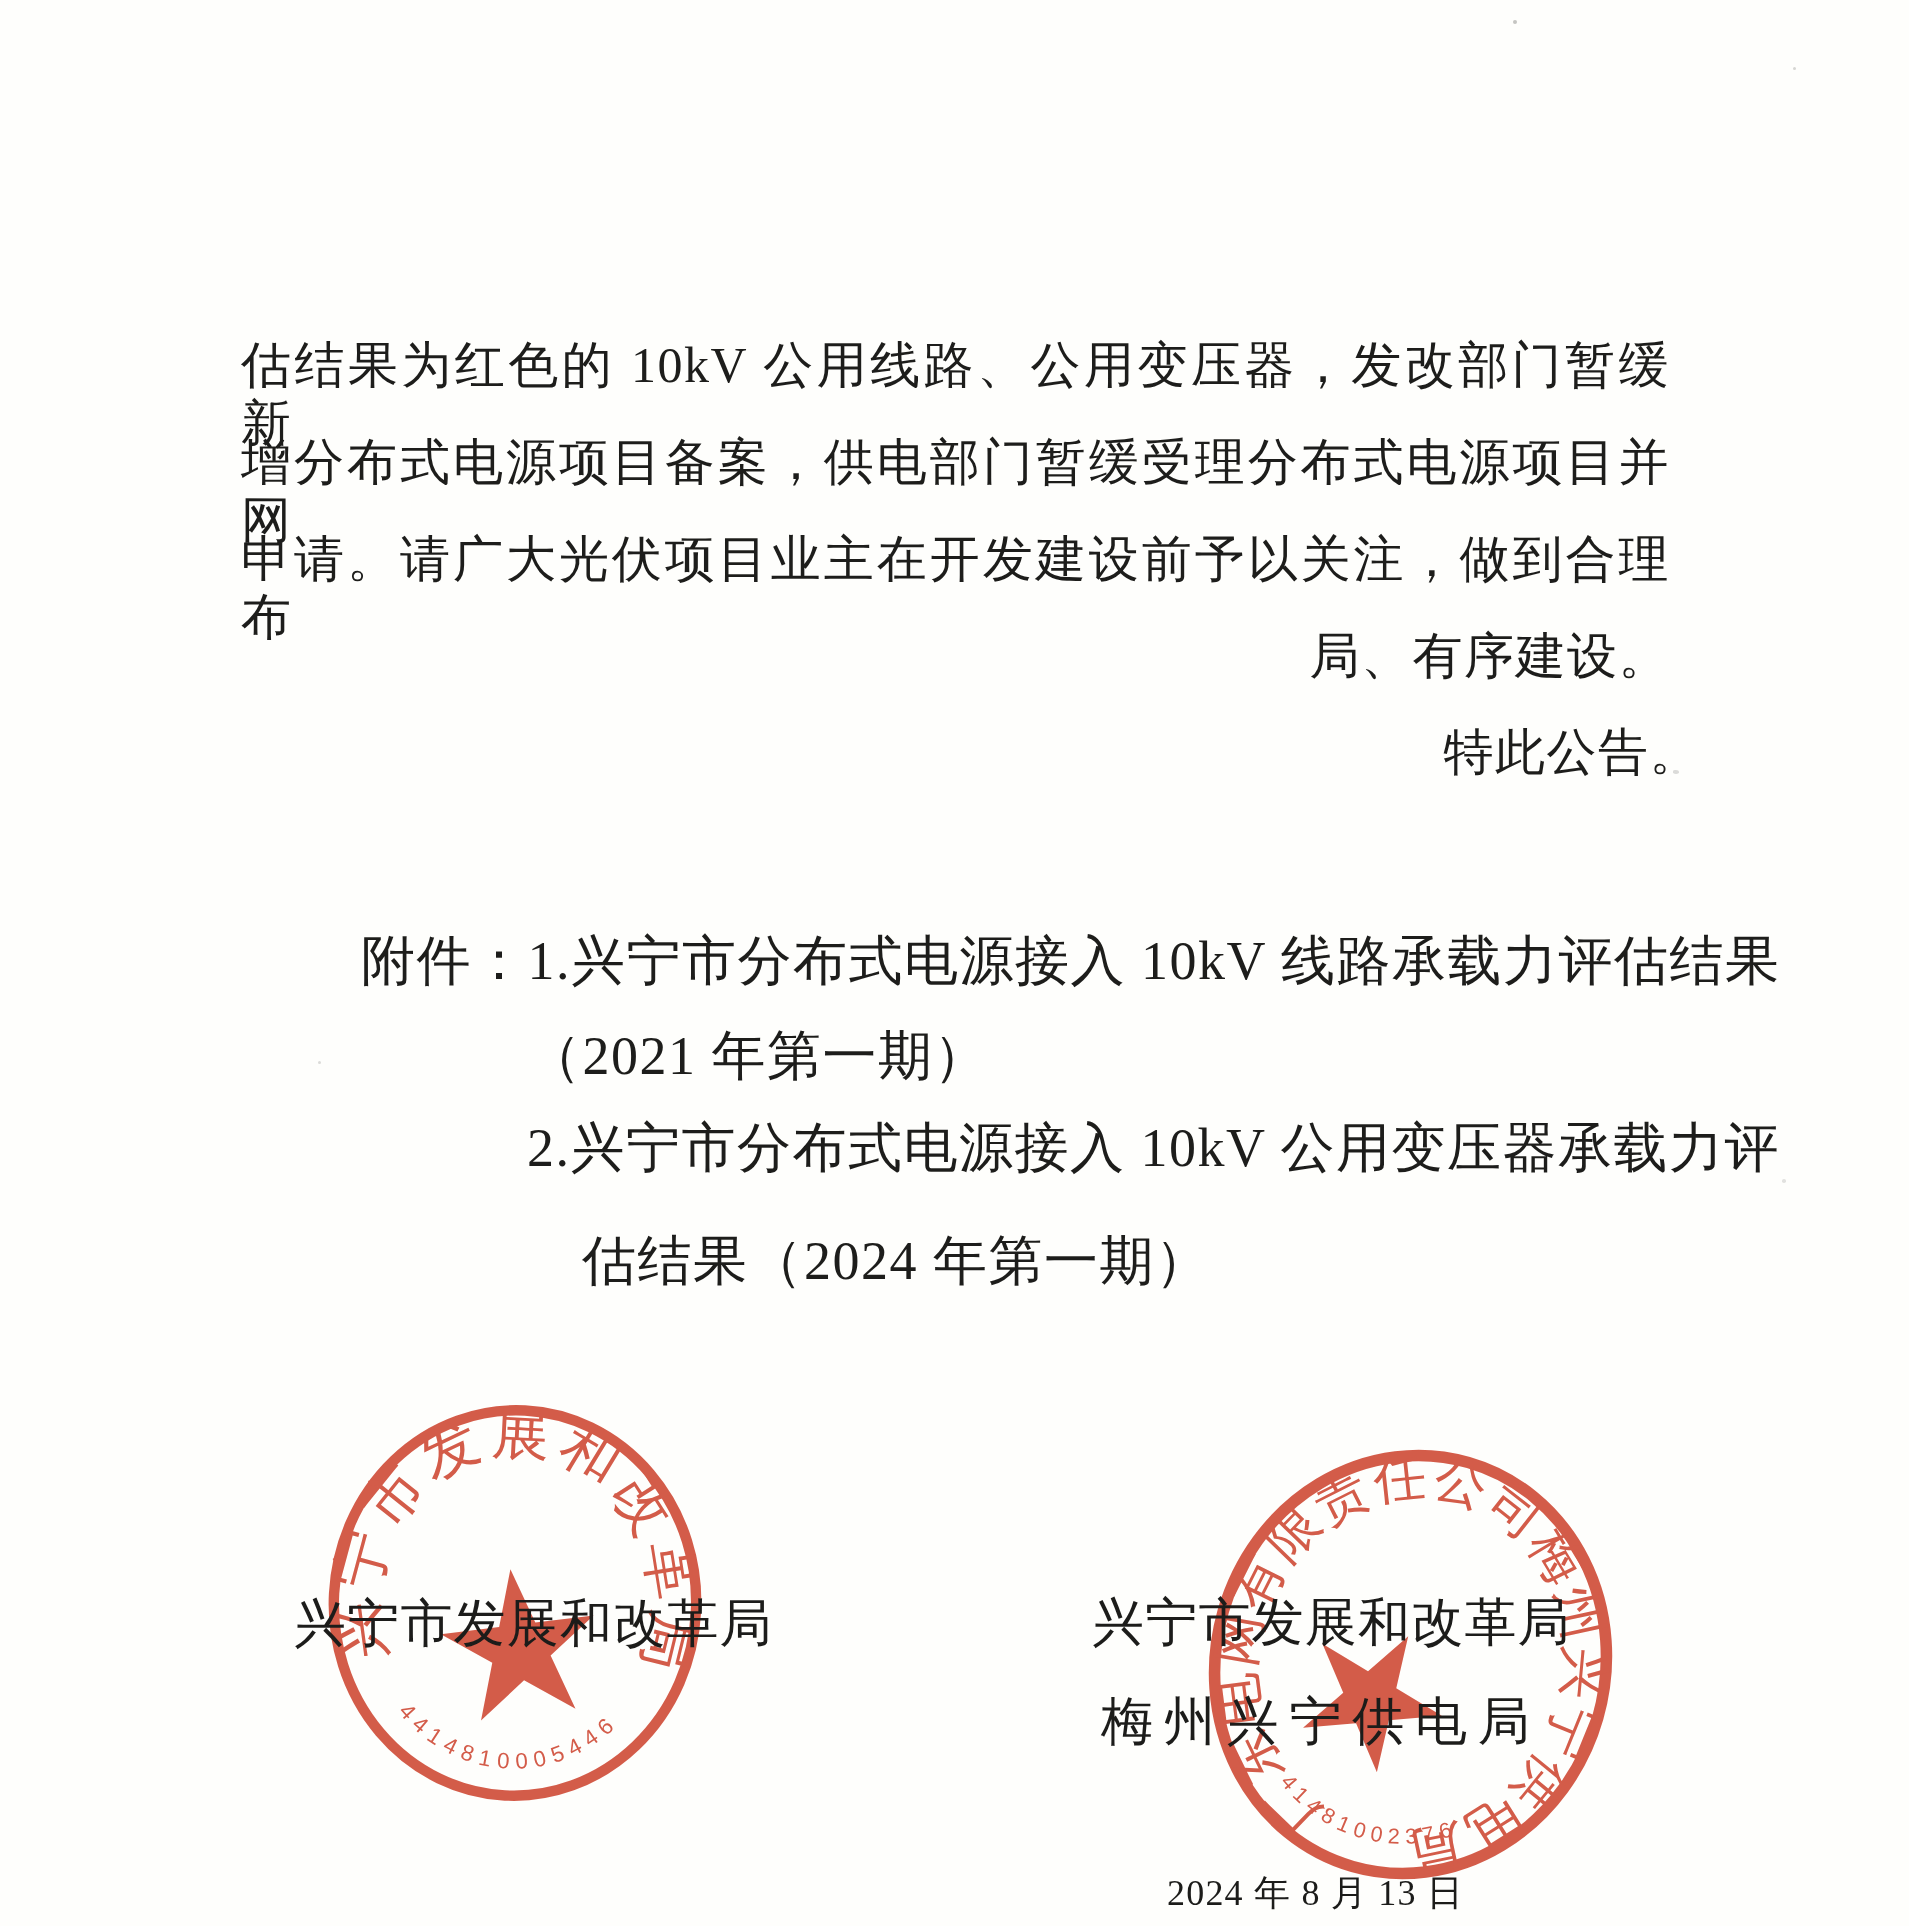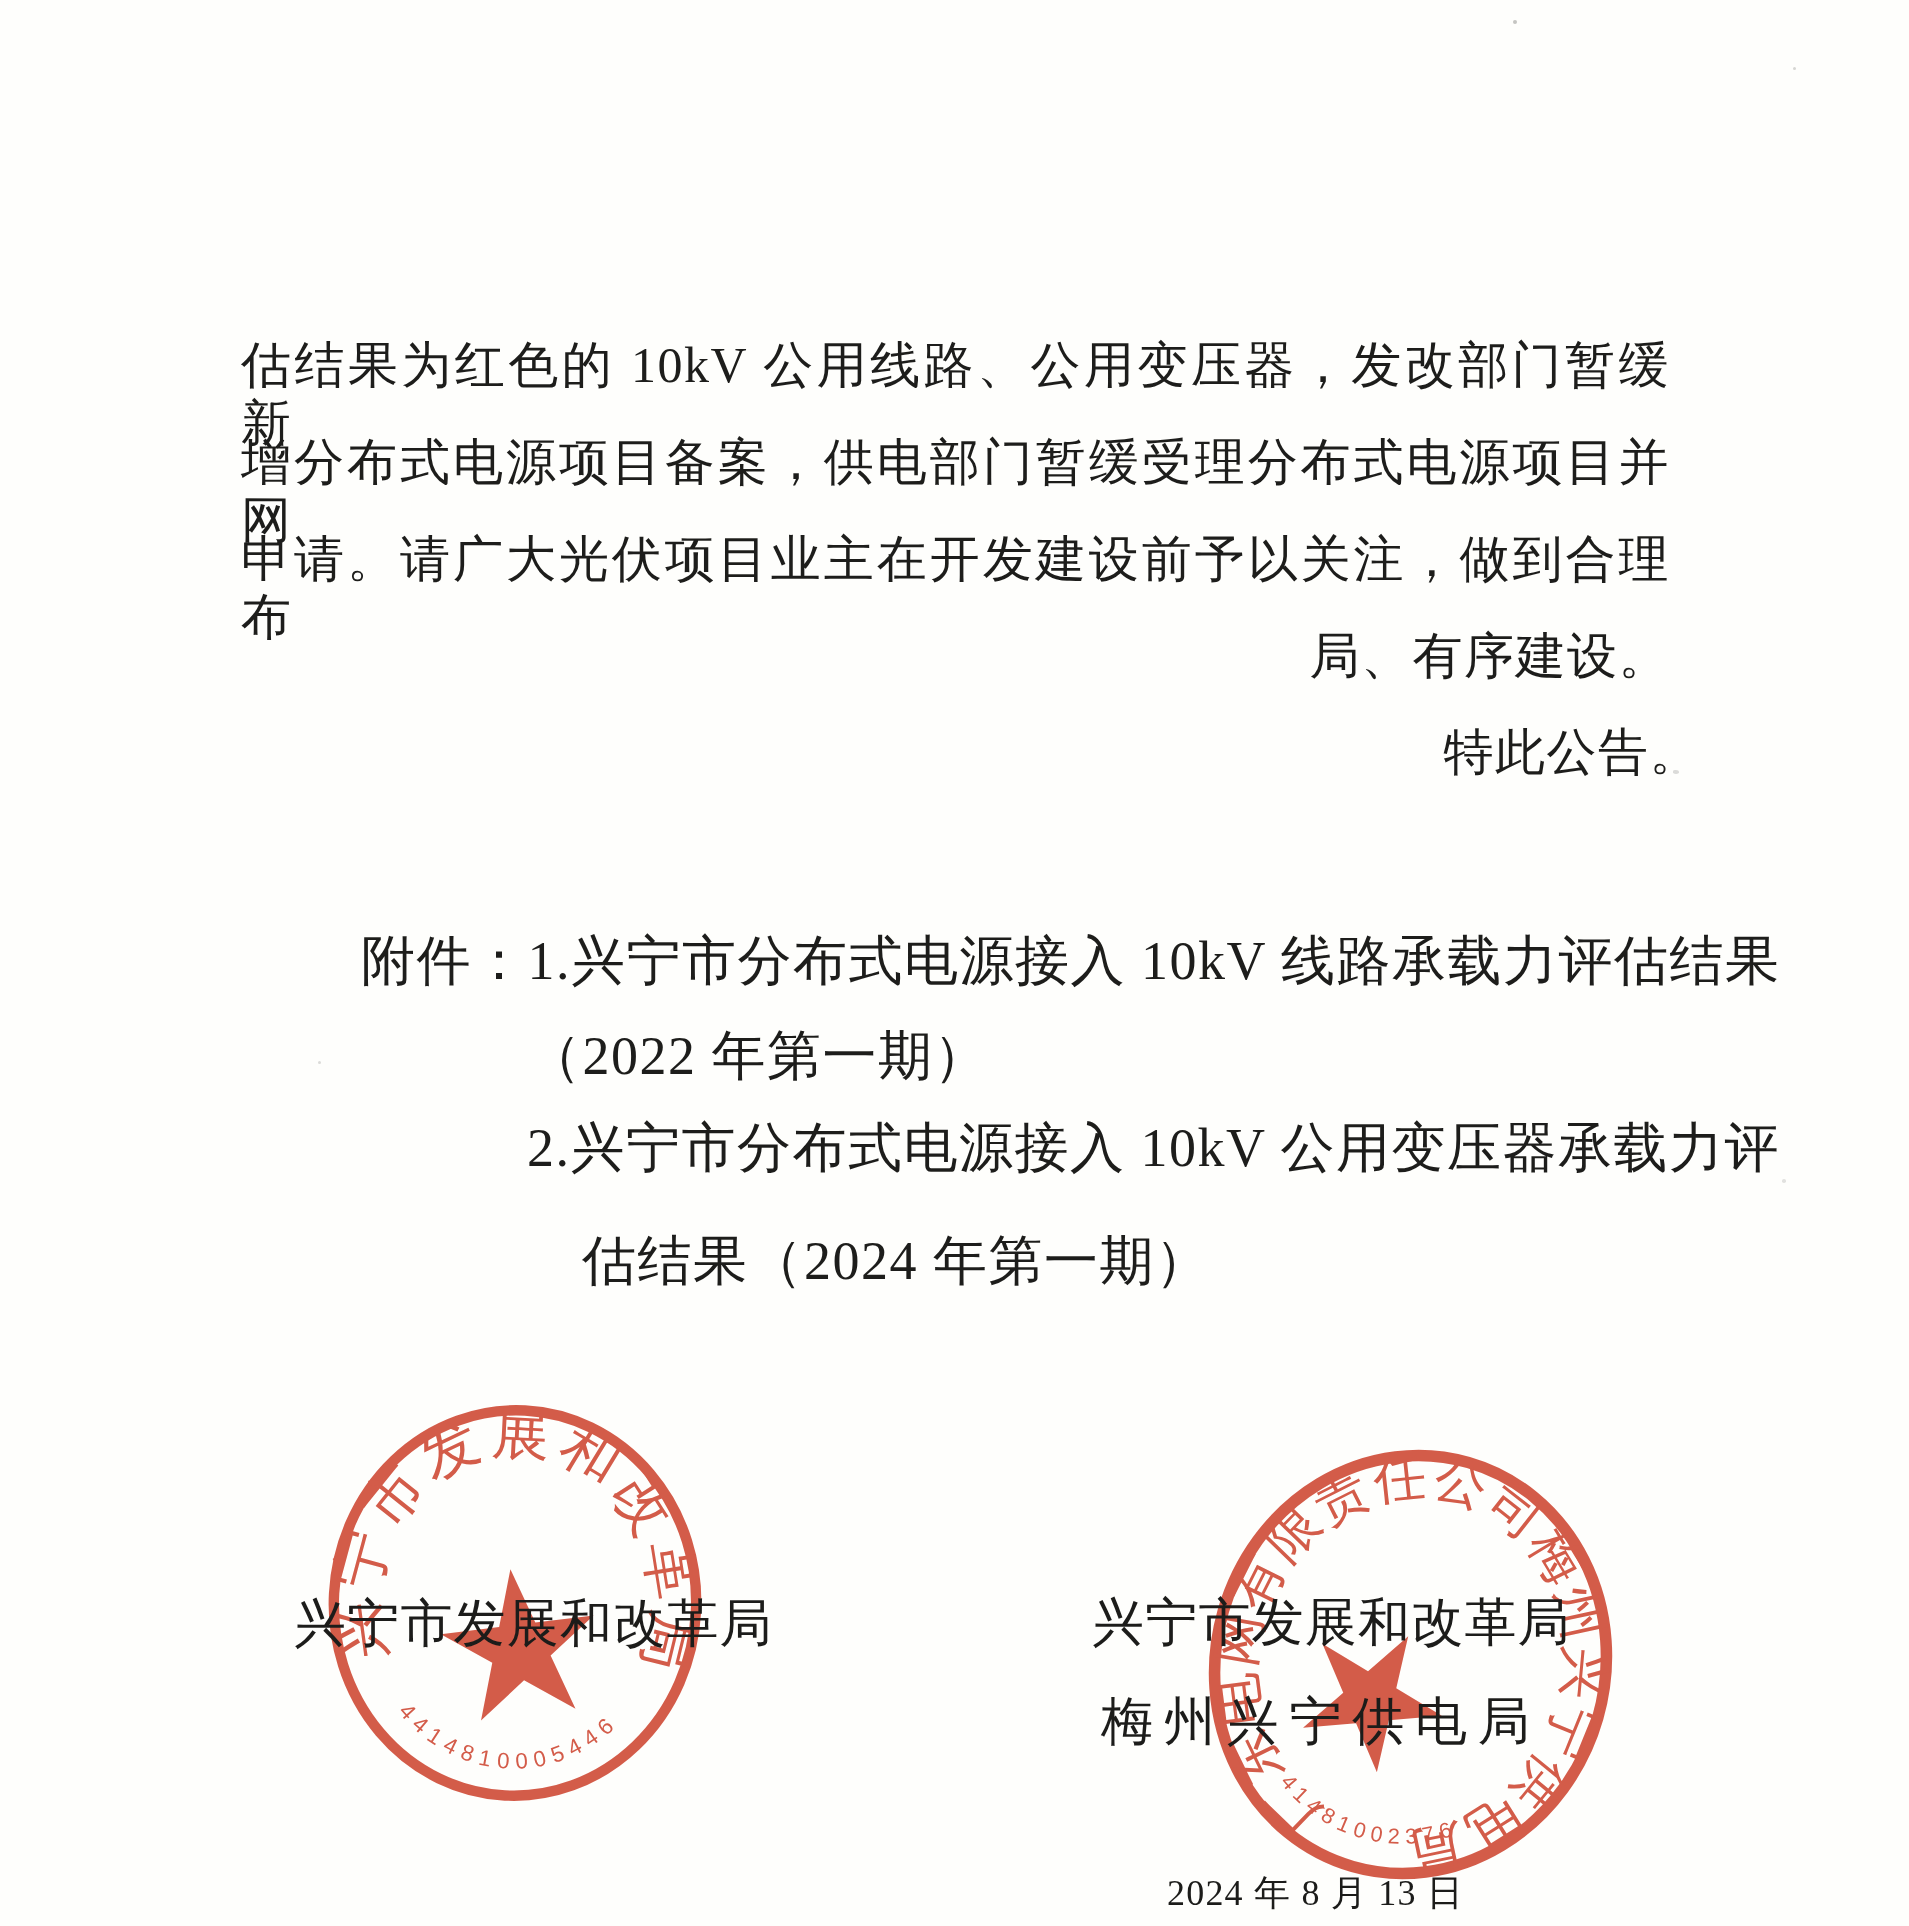--- a/index.html
+++ b/index.html
@@ -56,21 +56,21 @@
 </head>
 <body>
 
 <div class="bodyline jline" style="top: 337px;">估结果为红色的 10kV 公用线路、公用变压器，发改部门暂缓新</div>
 <div class="bodyline jline" style="top: 434px;">增分布式电源项目备案，供电部门暂缓受理分布式电源项目并网</div>
 <div class="bodyline jline" style="top: 531px;">申请。请广大光伏项目业主在开发建设前予以关注，做到合理布</div>
 <div class="bodyline" style="top: 628px;">局、有序建设。</div>
 <div class="bodyline" style="top: 724px; left: 341px; width: 1329px; margin-left: 31px;">特此公告。</div>
 
 <div class="attline" style="top: 930px; left: 341px;">附件：1.兴宁市分布式电源接入 10kV 线路承载力评估结果</div>
-<div class="attline" style="top: 1025px; left: 507px;">（2022 年第一期）</div>
+<div class="attline" style="top: 1025px; left: 507px;">（2021 年第一期）</div>
 <div class="attline" style="top: 1117px; left: 507px;">2.兴宁市分布式电源接入 10kV 公用变压器承载力评</div>
 <div class="attline" style="top: 1230px; left: 562px;">估结果（2024 年第一期）</div>
 
 <svg class="seal-svg" style="left: 303px; top: 1391px;" width="424" height="424" viewBox="-550 -550 1100 1100" aria-hidden="true">
   <g transform="rotate(3)" opacity="0.88">
     <defs>
       <path id="ls-arc" d="M -310 194 A 358 388 0 1 1 310 194" fill="none"></path>
       <path id="ls-digits" d="M -306.4 276.4 A 400 430 0 0 0 306.4 276.4" fill="none"></path>
     </defs>
     <ellipse rx="470" ry="500" fill="none" stroke="#cf4632" stroke-width="27"></ellipse>

